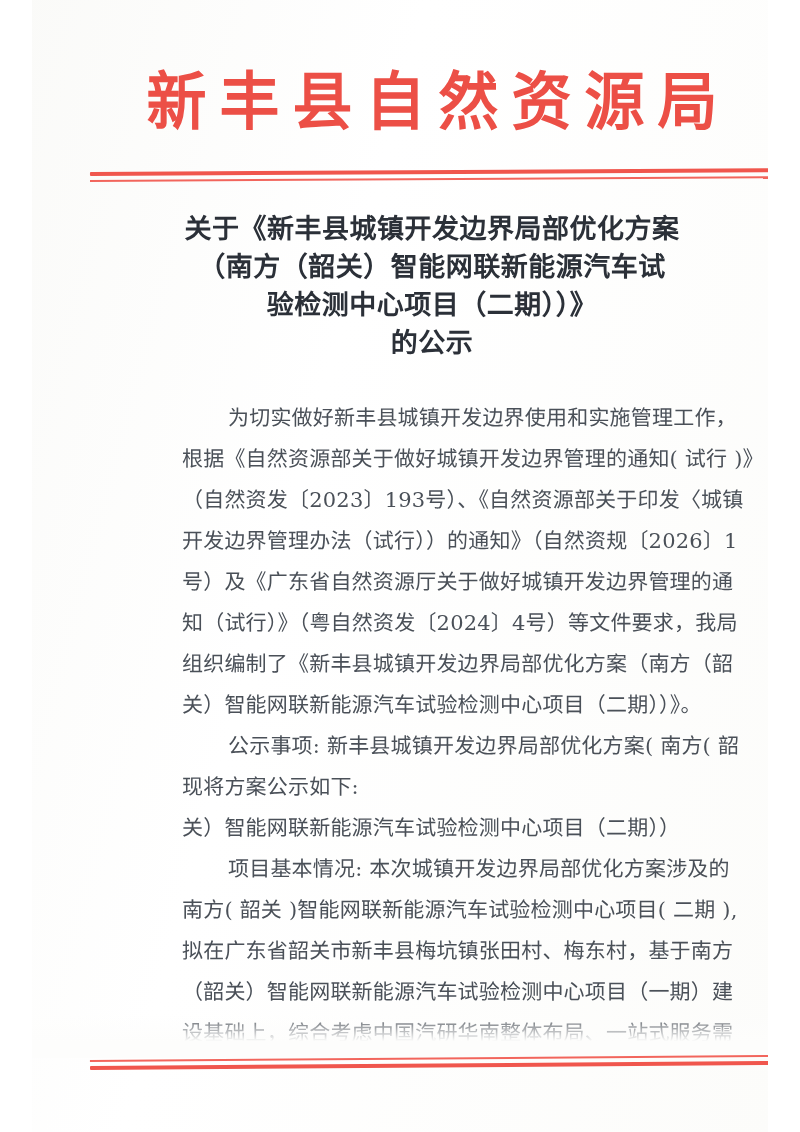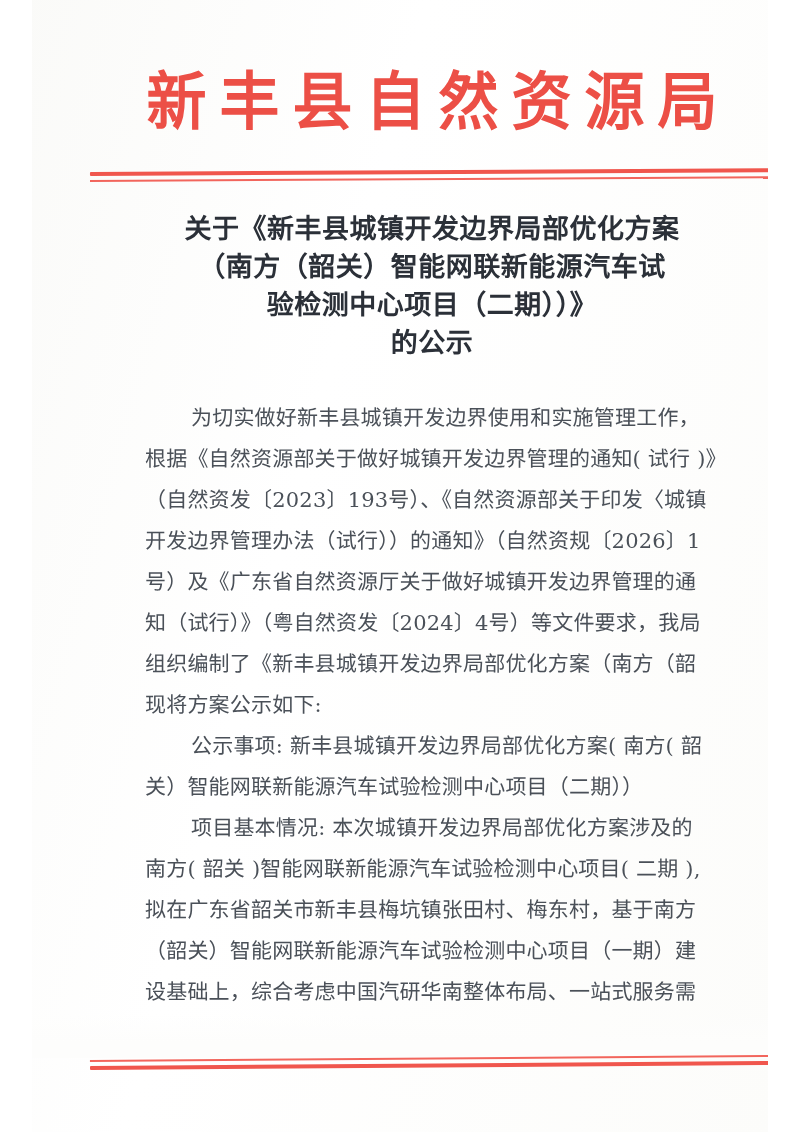--- a/index.html
+++ b/index.html
@@ -119,20 +119,21 @@
     color: #4a5058;
     font-family: "DejaVu Serif", "Liberation Serif", serif;
     font-size: 21px;
     line-height: 41px;
     letter-spacing: 0.2px;
   }
   .body-line {
     display: block;
     white-space: nowrap;
     height: 41px;
+    margin-left: 37px;
   }
   .body-line.indent {
     padding-left: 46px;
   }
 
   
   .bottom-mask {
     position: absolute;
     left: 0;
     top: 1014px;
@@ -166,22 +167,23 @@
   </div>
 
   <div class="body-text">
     <span class="body-line indent">为切实做好新丰县城镇开发边界使用和实施管理工作，</span>
     <span class="body-line">根据《自然资源部关于做好城镇开发边界管理的通知( 试行 )》</span>
     <span class="body-line">（自然资发〔2023〕193号）、《自然资源部关于印发〈城镇</span>
     <span class="body-line">开发边界管理办法（试行））的通知》（自然资规〔2026〕1</span>
     <span class="body-line">号）及《广东省自然资源厅关于做好城镇开发边界管理的通</span>
     <span class="body-line">知（试行）》（粤自然资发〔2024〕4号）等文件要求，我局</span>
     <span class="body-line">组织编制了《新丰县城镇开发边界局部优化方案（南方（韶</span>
+    <span class="body-line">关）智能网联新能源汽车试验检测中心项目（二期））》。</span>
+    <span class="body-line indent">公示事项: 新丰县城镇开发边界局部优化方案( 南方( 韶</span>
     <span class="body-line">现将方案公示如下:</span>
-    <span class="body-line indent">公示事项: 新丰县城镇开发边界局部优化方案( 南方( 韶</span>
     <span class="body-line">关）智能网联新能源汽车试验检测中心项目（二期））</span>
     <span class="body-line indent">项目基本情况: 本次城镇开发边界局部优化方案涉及的</span>
     <span class="body-line">南方( 韶关 )智能网联新能源汽车试验检测中心项目( 二期 ),</span>
     <span class="body-line">拟在广东省韶关市新丰县梅坑镇张田村、梅东村，基于南方</span>
     <span class="body-line">（韶关）智能网联新能源汽车试验检测中心项目（一期）建</span>
     <span class="body-line">设基础上，综合考虑中国汽研华南整体布局、一站式服务需</span>
   </div>
 
   <div class="bottom-mask"></div>
 

